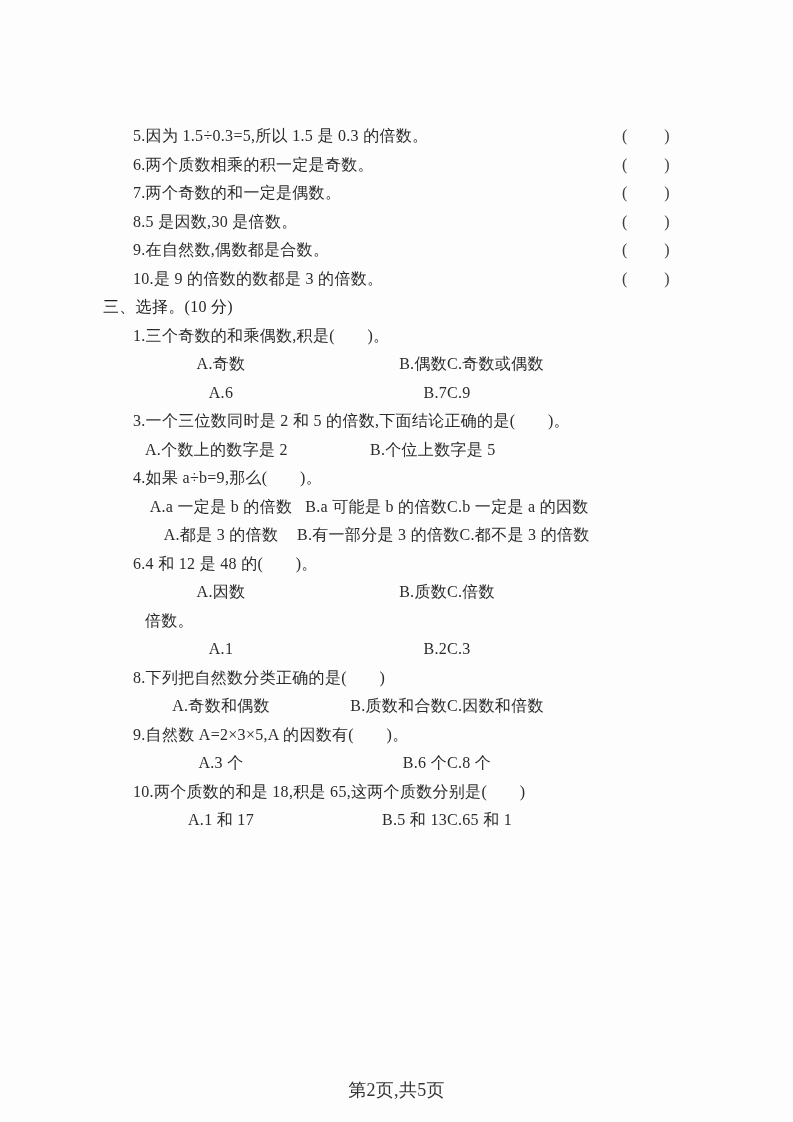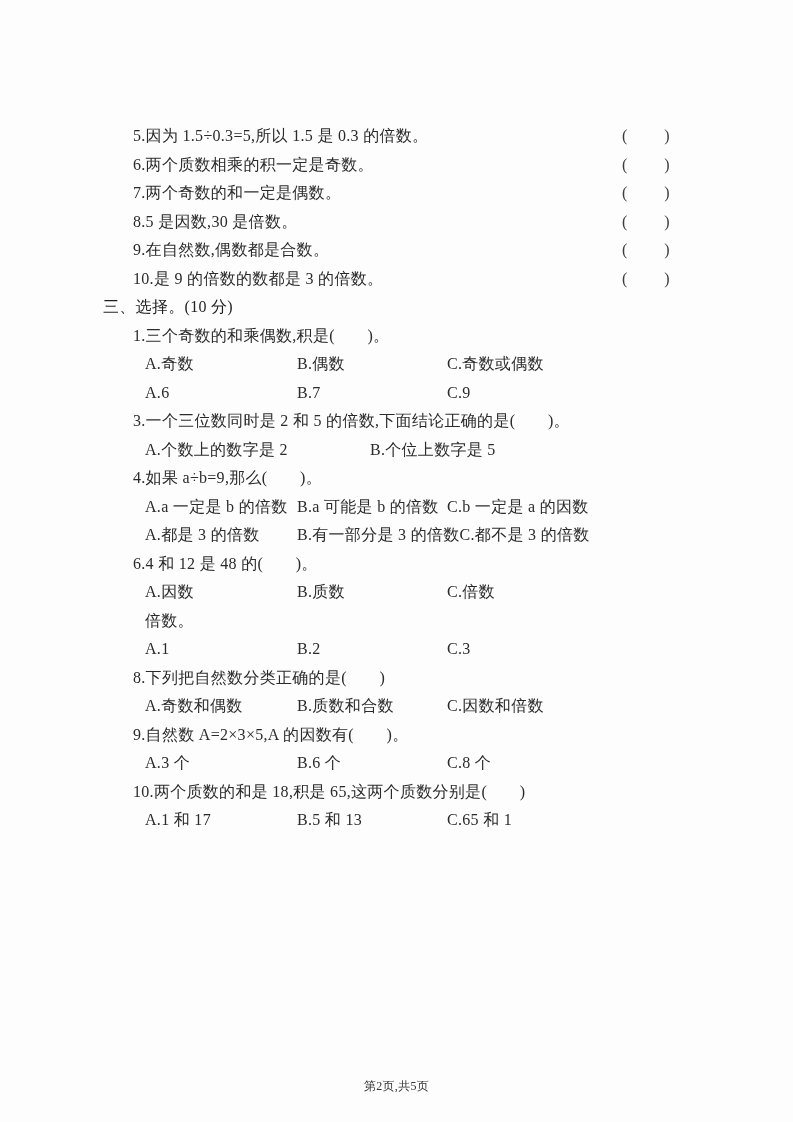--- a/index.html
+++ b/index.html
@@ -44,30 +44,30 @@
     font-weight: normal;
     margin-left: -30px;
     color: #1f1f1f;
   }
   .stem.cont { padding-left: 12px; }
   .opt-row {
     padding-left: 12px;
     display: flex;
   }
   .opt-row .cell { flex: 0 0 auto; }
-  .opt-row.three .c0 { min-width: 152px; }
-  .opt-row.three .c1 { min-width: 150px; }
+  .opt-row.three .c0 { min-width: 152px; text-align: center; }
+  .opt-row.three .c1 { min-width: 150px; text-align: right; }
   .opt-row.two .c0 { min-width: 225px; }
   .footer {
     position: absolute;
     top: 1078px;
     left: 0;
     right: 0;
     text-align: center;
-    font-size: 12px;
+    font-size: 18px;
     color: #333333;
   }
 </style>
 </head>
 <body>
 
 <div class="page" style="--ink: #2b2b2b; --paper: #fdfdfd;">
   <div class="content">
     <div id="tf-list">
   <div class="row tf-row">

